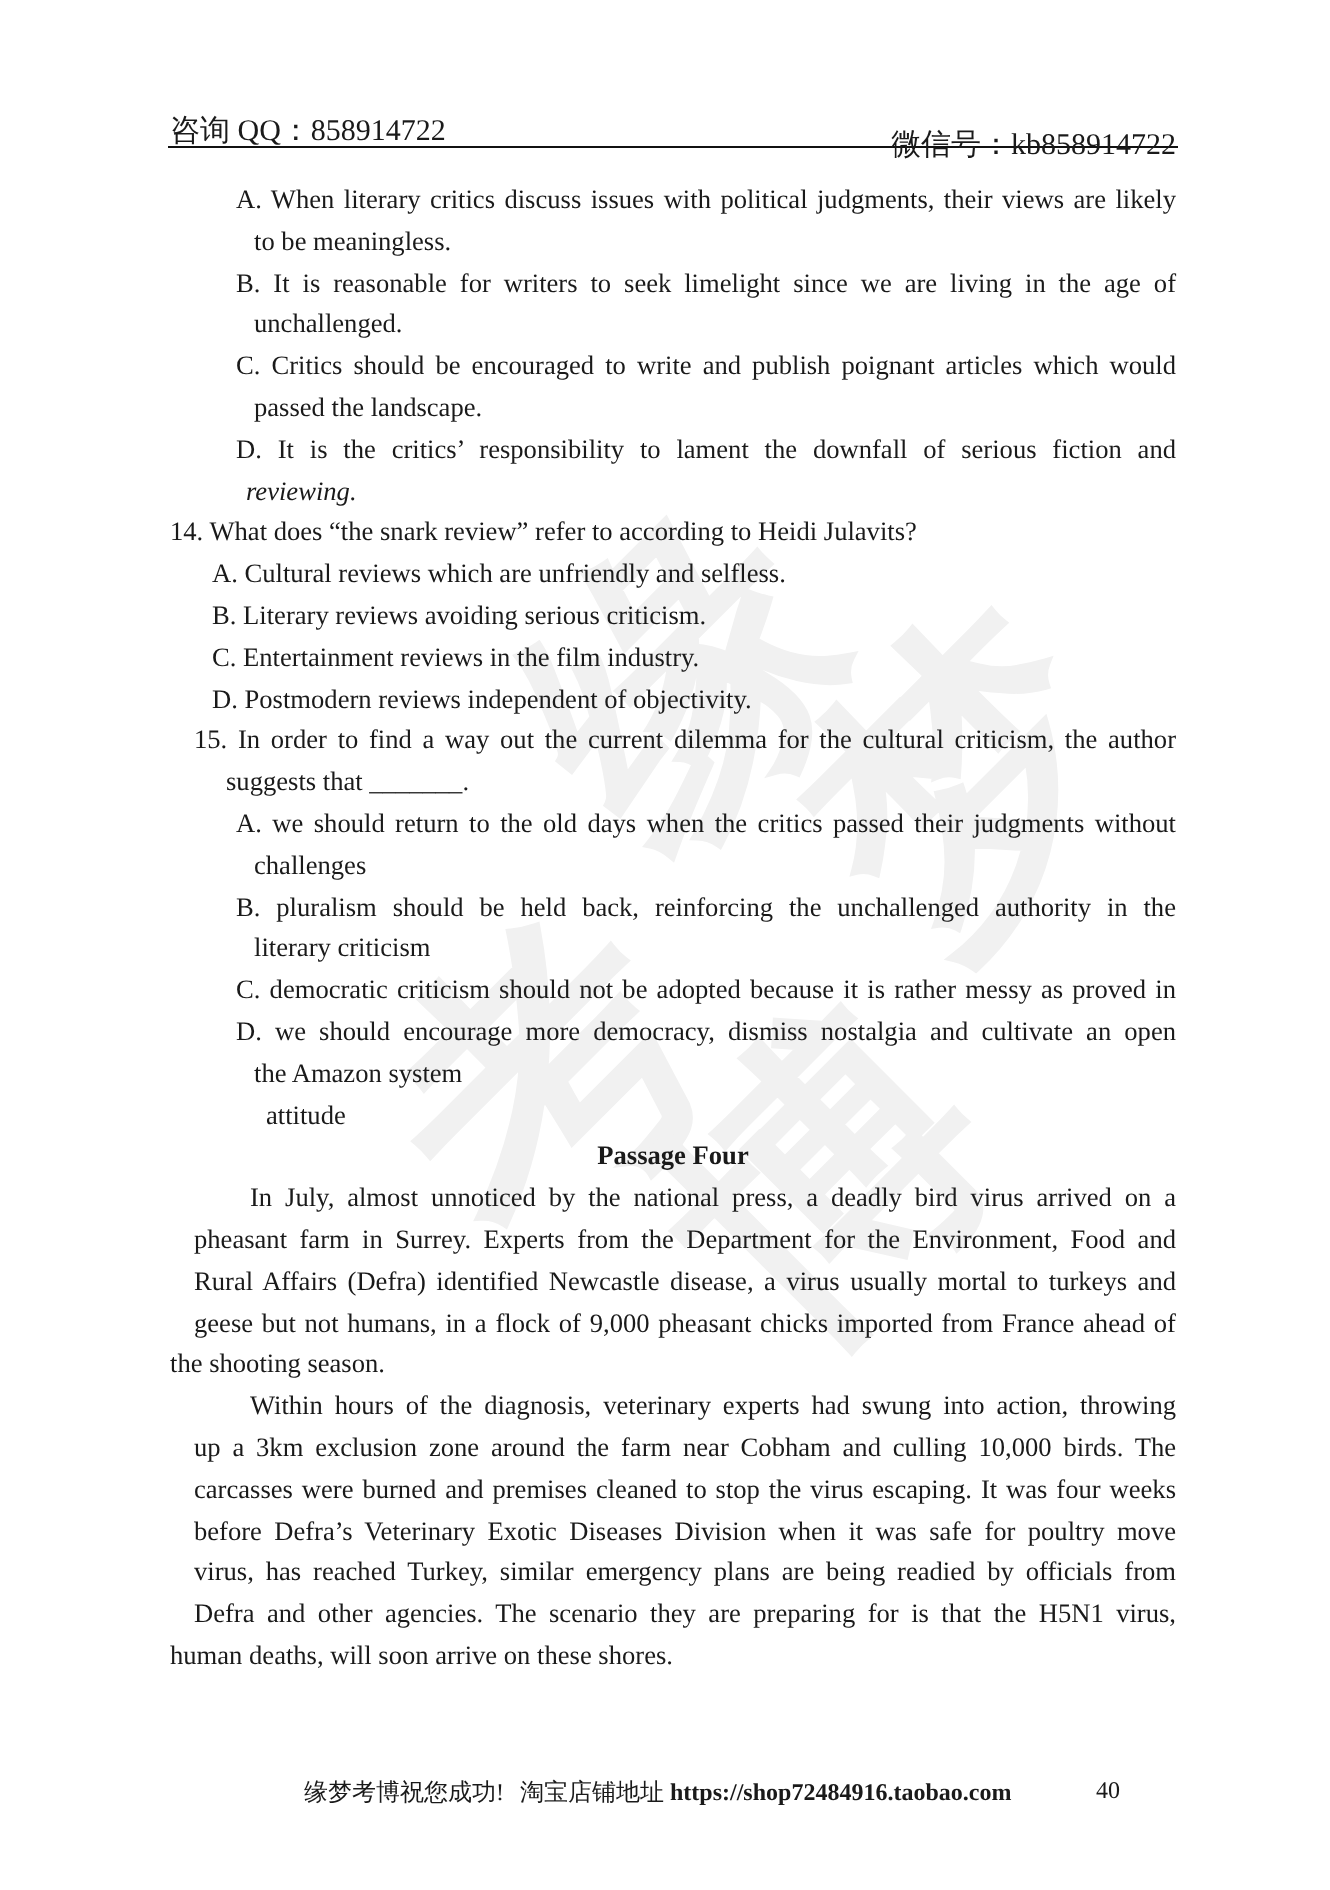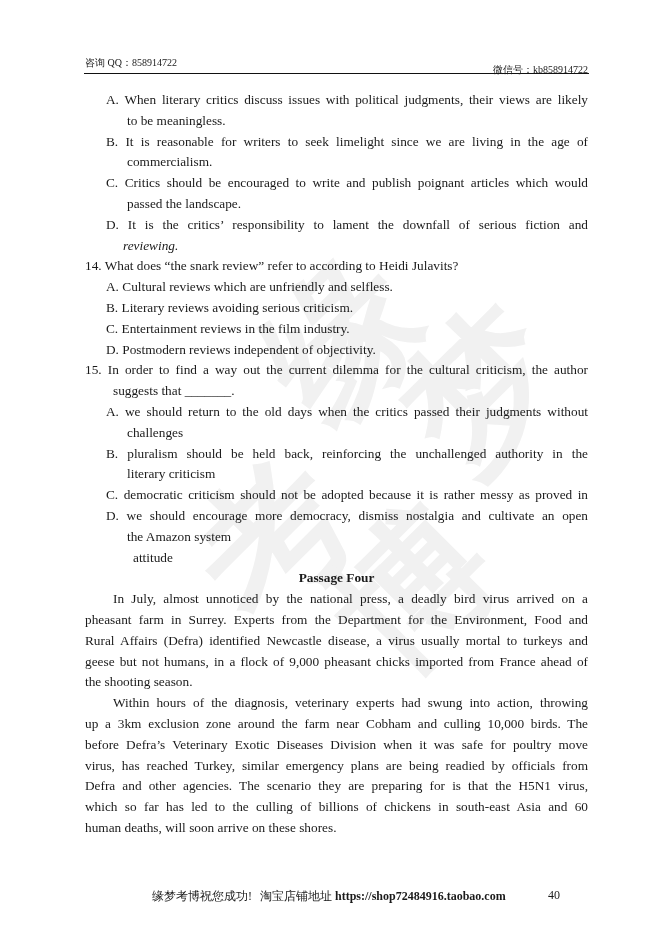--- a/index.html
+++ b/index.html
@@ -10,30 +10,30 @@
     .watermark {
       position: absolute; left: 80px; top: 230px; width: 560px; height: 470px;
       pointer-events: none; z-index: 0; overflow: hidden;
     }
     .watermark span {
       position: absolute; font-family: "DejaVu Sans", sans-serif; font-size: 150px; font-weight: bold;
       color: #f1f1f1; transform: rotate(-45deg); white-space: nowrap;
     }
     .header {
       position: absolute; left: 84px; top: 55px; width: 505px; height: 18px;
-      border-bottom: 1.5px solid #111; font-size: 10px; z-index: 1;
+      border-bottom: 1.5px solid #111; font-size: 15px; z-index: 1;
     }
     .header .left { position: absolute; left: 1px; top: 1px; }
     .header .right { position: absolute; right: 1px; top: 8px; }
     .content {
       position: absolute; left: 85px; top: 90px; width: 503px; z-index: 1;
       font-size: 13.3px; line-height: 20.8px;
     }
     .line { position: relative; white-space: nowrap; }
-    .just { text-align: justify; text-align-last: justify; white-space: normal; display: block; }
+    .just { text-align: justify; text-align-last: justify; white-space: normal; display: block; margin-left: 12px; }
     .opt { padding-left: 21px; }
     .opt-cont { padding-left: 42px; }
     .q-cont { padding-left: 28px; }
     .passage-title { text-align: center; font-weight: bold; }
     .para-first { text-indent: 28px; }
     .footer {
       position: absolute; top: 888px; left: 0; width: 665px; font-size: 12px; z-index: 1;
     }
     .footer .slogan { position: absolute; left: 152px; text-align: center; }
     .footer .shop { position: absolute; left: 260px; }
@@ -54,21 +54,21 @@
   <span class="left">咨询 QQ：858914722</span>
   <span class="right">微信号：kb858914722</span>
 </div>
 
 <div class="content">
 
   <div>
     <div class="line opt just"><span>A.</span> <span>When literary critics discuss issues with political judgments, their views are likely</span></div>
     <div class="line opt-cont">to be meaningless.</div>
     <div class="line opt just"><span>B.</span> <span>It is reasonable for writers to seek limelight since we are living in the age of</span></div>
-    <div class="line opt-cont">commercialism.</div>
+    <div class="line opt-cont">unchallenged.</div>
     <div class="line opt just"><span>C.</span> <span>Critics should be encouraged to write and publish poignant articles which would</span></div>
     <div class="line opt-cont">passed the landscape.</div>
     <div class="line opt just"><span>D.</span> <span>It is the critics’ responsibility to lament the downfall of serious fiction and</span></div>
     <div class="line" style="padding-left:38px;font-style:italic;">reviewing.</div>
   </div>
 
   <div>
     <div class="line"><span>14.</span> <span>What does “the snark review” refer to according to Heidi Julavits?</span></div>
     <div class="line opt"><span>A.</span> <span>Cultural reviews which are unfriendly and selfless.</span></div>
     <div class="line opt"><span>B.</span> <span>Literary reviews avoiding serious criticism.</span></div>
@@ -95,24 +95,24 @@
     <div class="line just para-first">In July, almost unnoticed by the national press, a deadly bird virus arrived on a</div>
     <div class="line just">pheasant farm in Surrey. Experts from the Department for the Environment, Food and</div>
     <div class="line just">Rural Affairs (Defra) identified Newcastle disease, a virus usually mortal to turkeys and</div>
     <div class="line just">geese but not humans, in a flock of 9,000 pheasant chicks imported from France ahead of</div>
     <div class="line">the shooting season.</div>
   </div>
 
   <div>
     <div class="line just para-first">Within hours of the diagnosis, veterinary experts had swung into action, throwing</div>
     <div class="line just">up a 3km exclusion zone around the farm near Cobham and culling 10,000 birds. The</div>
+    <div class="line just">carcasses were burned and premises cleaned to stop the virus escaping. It was four weeks</div>
     <div class="line just">before Defra’s Veterinary Exotic Diseases Division when it was safe for poultry move</div>
     <div class="line just">virus, has reached Turkey, similar emergency plans are being readied by officials from</div>
     <div class="line just">Defra and other agencies. The scenario they are preparing for is that the H5N1 virus,</div>
-    <div class="line just">which so far has led to the culling of billions of chickens in south-east Asia and 60</div>
     <div class="line">human deaths, will soon arrive on these shores.</div>
   </div>
 </div>
 
 <div class="footer">
   <span class="slogan">缘梦考博祝您成功!</span>
   <span class="shop">
     <span>淘宝店铺地址</span>
     <b>https://shop72484916.taobao.com</b>
   </span>

